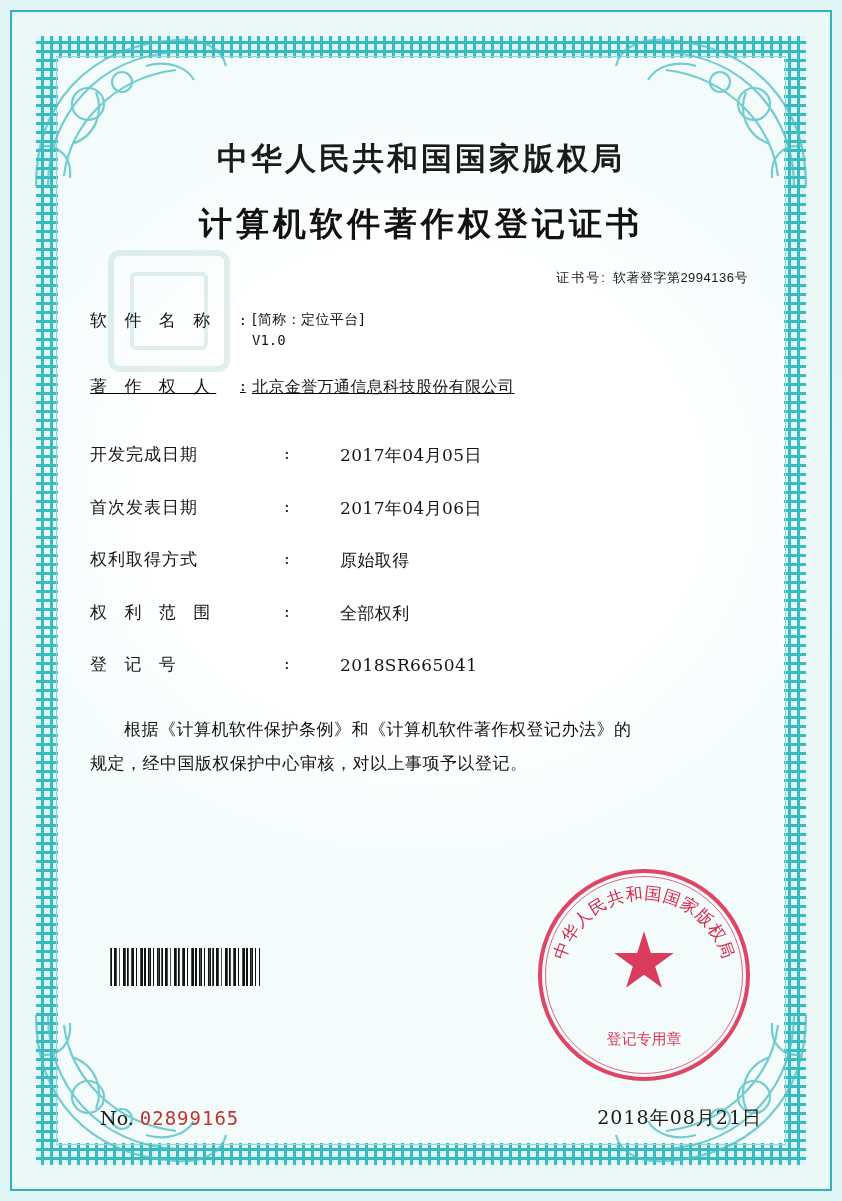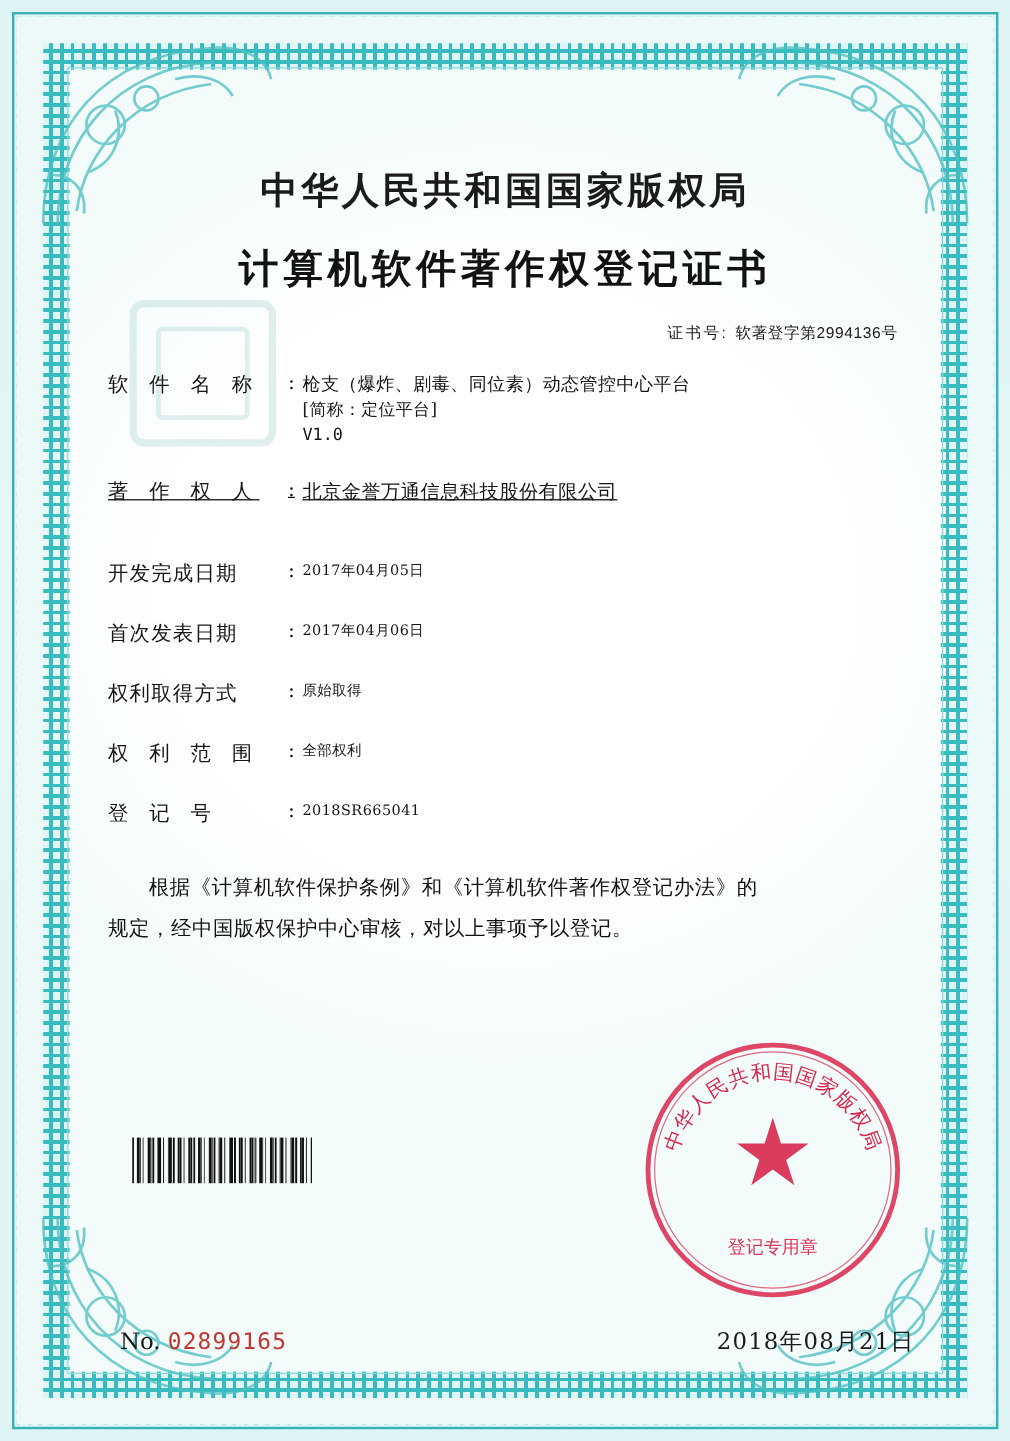--- a/index.html
+++ b/index.html
@@ -156,22 +156,22 @@
   .row .val .version {
     display: block;
     font-size: 14px;
     font-family: "DejaVu Sans Mono", monospace;
     letter-spacing: 0;
   }
   .row.owner { margin-top: 24px; text-decoration: underline; }
   .row.owner .val { font-size: 16px; }
 
   .spaced-rows { margin-top: 44px; }
-  .spaced-rows .row { margin-bottom: 27px; }
-  .spaced-rows .row .val { font-size: 12px; }
+  .spaced-rows .row { margin-bottom: 27px; gap: 44px; }
+  .spaced-rows .row .val { font-size: 17px; }
 
   .statement {
     margin-top: 34px;
     font-family: Liberation Sans, sans-serif;
     font-size: 17px;
     color: #121212;
     line-height: 2.0;
     letter-spacing: 0.5px;
   }
   .statement .p1 { text-indent: 34px; display: block; }
@@ -378,21 +378,20 @@
     <div class="cert-no">
       <span class="label">证书号:</span><span class="value">软著登字第2994136号</span>
     </div>
 
     <div class="fields">
 
       <div class="row software">
         <div class="key">软 件 名 称</div>
         <div class="colon">:</div>
         <div class="val">
-          <span>枪支（爆炸、剧毒、同位素）动态管控中心平台</span>
           <span class="small-line">[简称：定位平台]</span>
           <span class="version">V1.0</span>
         </div>
       </div>
 
       <div class="row owner">
         <div class="key">著 作 权 人</div>
         <div class="colon">:</div>
         <div class="val">北京金誉万通信息科技股份有限公司</div>
       </div>

